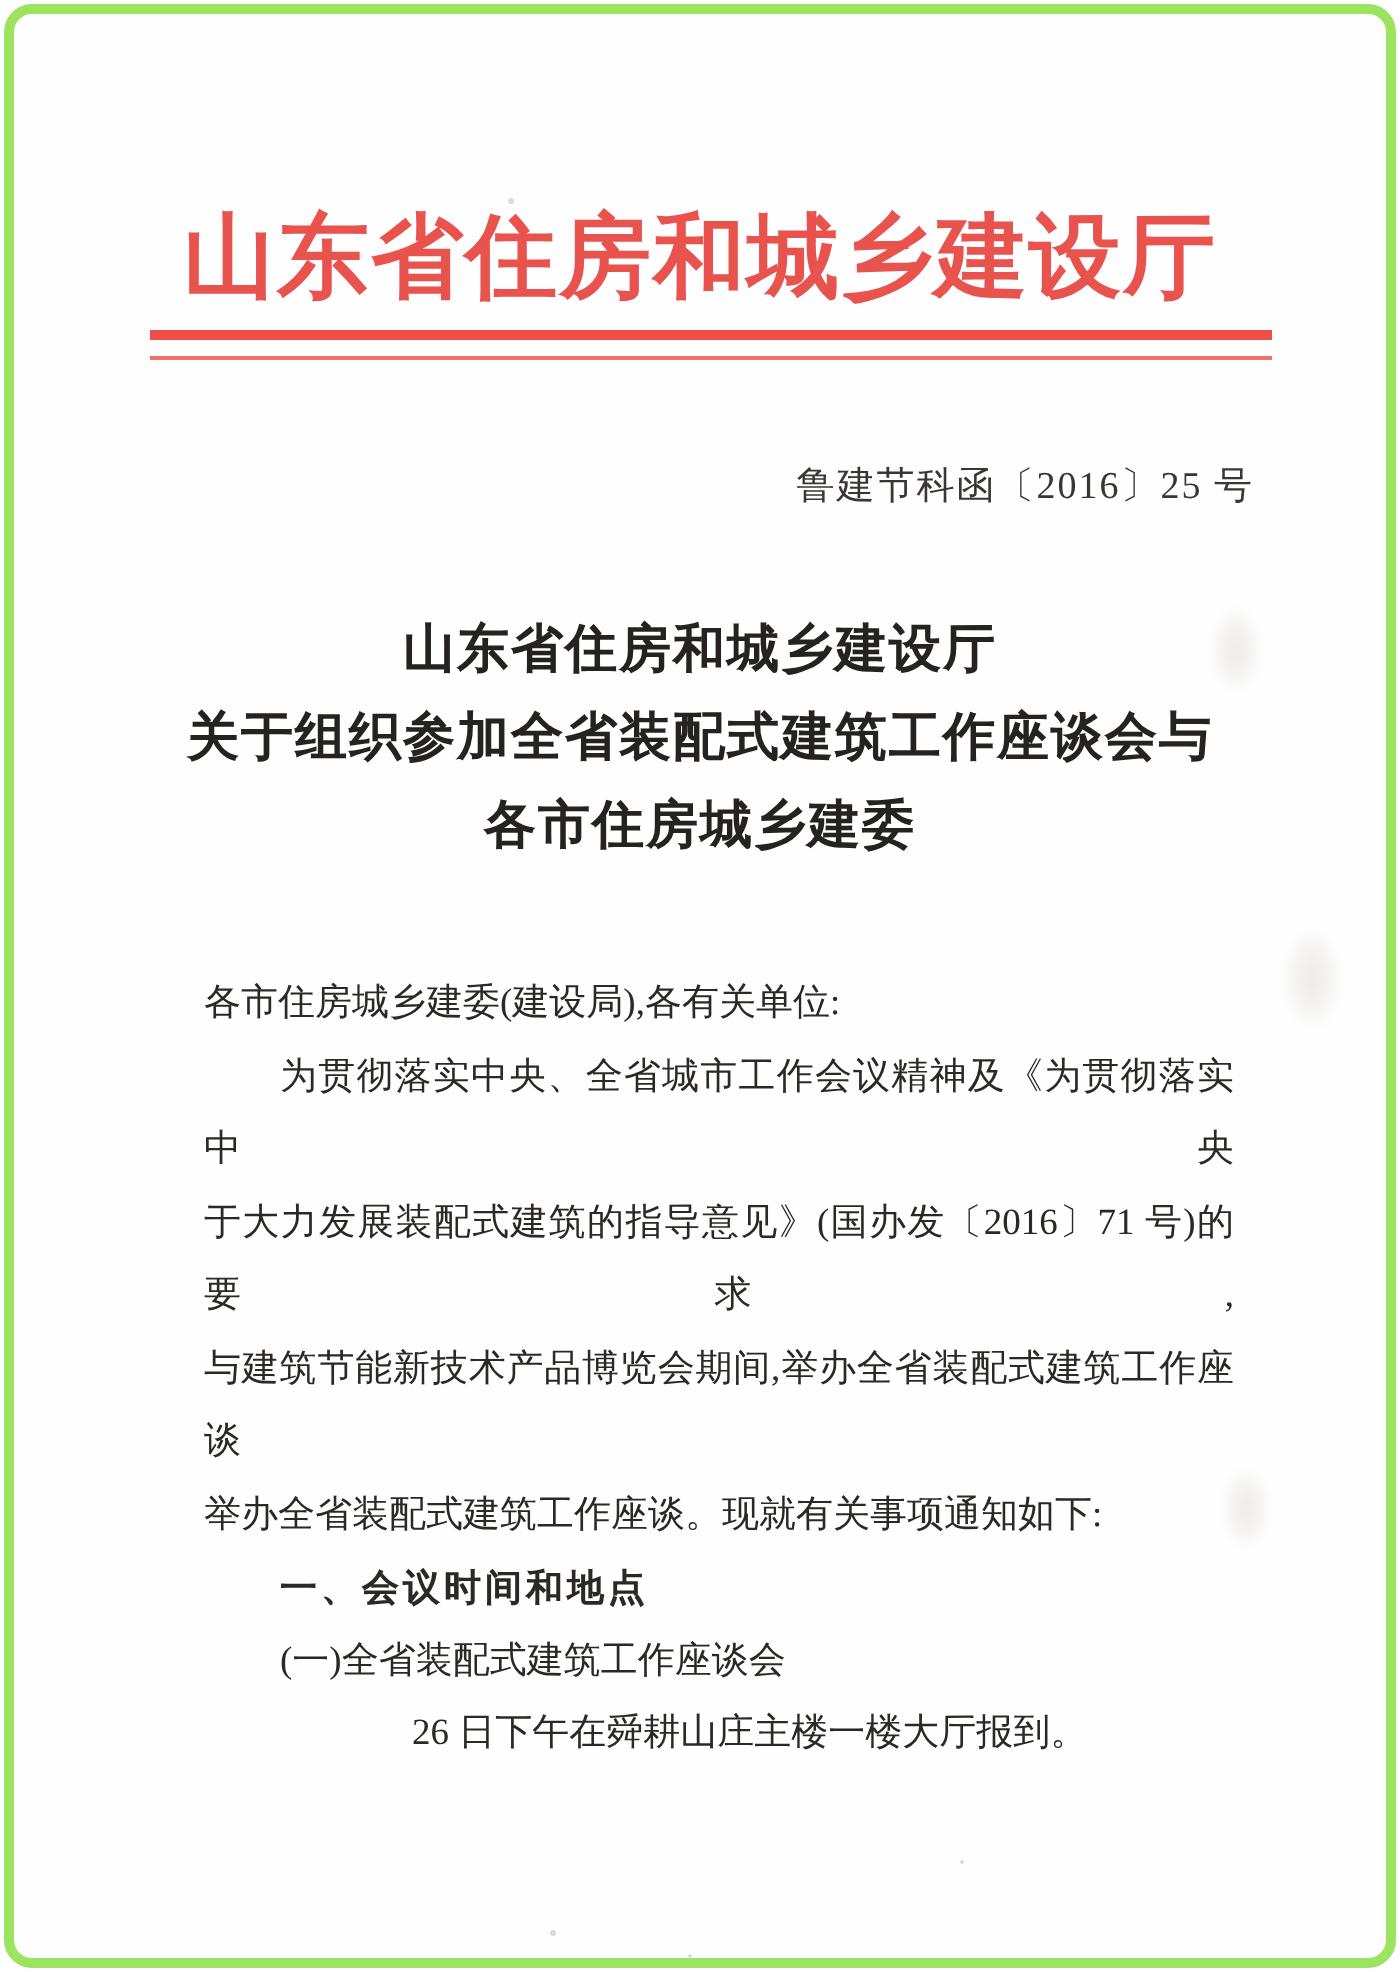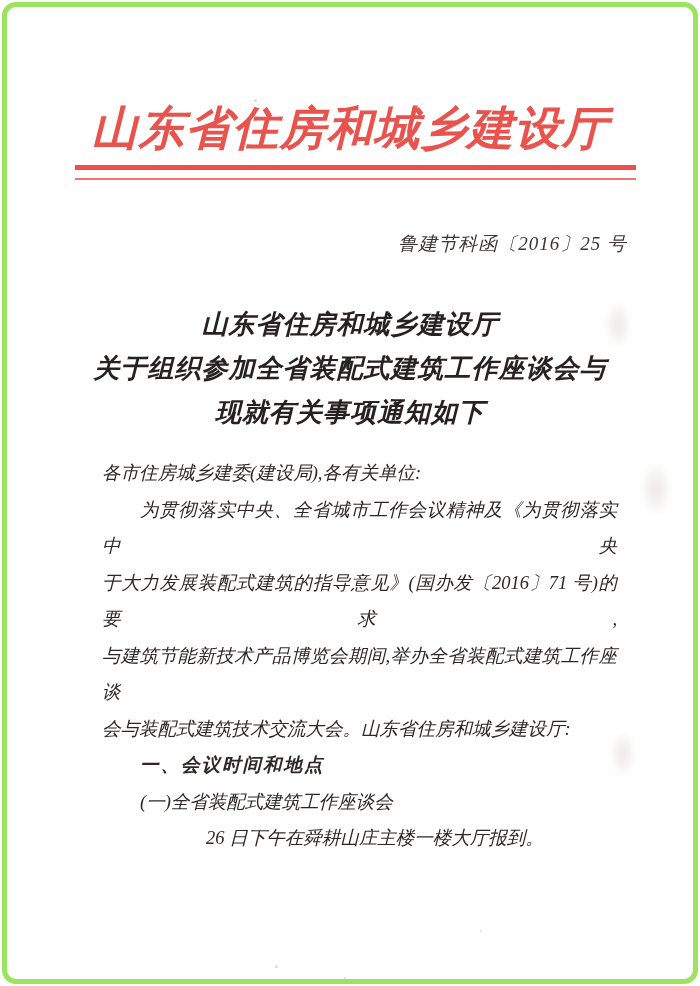--- a/index.html
+++ b/index.html
@@ -5,21 +5,20 @@
   html, body {
     margin: 0; padding: 0;
     width: 700px; height: 986px;
     background: #ffffff;
     font-family: "Liberation Serif", serif;
   }
   .viewport {
     position: relative;
     width: 700px; height: 986px;
     overflow: hidden;
-    font-style: italic;
   }
   
   .page {
     position: absolute; inset: 2px;
     border: 5px solid #9ce45f;
     border-radius: 14px;
     background: #fefefe;
     overflow: hidden;
   }
   
@@ -49,21 +48,21 @@
   .title-block {
     margin-top: 47px;
     text-align: center;
     font-weight: bold;
     font-size: 26px;
     line-height: 44px;
     color: #262220;
     letter-spacing: 1px;
   }
   .body-block {
-    margin-top: 20px;
+    margin-top: 49px;
     padding: 0 76px 0 95px;
     font-size: 18.5px;
     line-height: 36.5px;
     color: #2c2826;
   }
   .body-block p { margin: 0; }
   .jline { text-align: justify; text-align-last: justify; }
   .first-indent { text-indent: 38px; }
   .ind2 { padding-left: 38px; }
   .ind5 { padding-left: 104px; }
@@ -98,29 +97,29 @@
     <div class="agency-name">山东省住房和城乡建设厅</div>
 
     <div class="rule rule-top-thick"></div>
     <div class="rule rule-top-thin"></div>
 
     <div class="doc-number">鲁建节科函〔2016〕25 号</div>
 
     <div class="title-block">
       <div>山东省住房和城乡建设厅</div>
       <div>关于组织参加全省装配式建筑工作座谈会与</div>
-      <div>现就有关事项通知如下</div>
+      <div>各市住房城乡建委</div>
     </div>
 
     <div class="body-block">
       <p>各市住房城乡建委(建设局),各有关单位:</p>
       <p class="jline first-indent">为贯彻落实中央、全省城市工作会议精神及《为贯彻落实中央</p>
       <p class="jline">于大力发展装配式建筑的指导意见》(国办发〔2016〕71 号)的要求,</p>
       <p class="jline">与建筑节能新技术产品博览会期间,举办全省装配式建筑工作座谈</p>
-      <p>会与装配式建筑技术交流大会。山东省住房和城乡建设厅:</p>
+      <p>举办全省装配式建筑工作座谈。现就有关事项通知如下:</p>
       <p class="ind2 sec-heading">一、会议时间和地点</p>
       <p class="ind2">(一)全省装配式建筑工作座谈会</p>
       <p class="ind5">26 日下午在舜耕山庄主楼一楼大厅报到。</p>
     </div>
 
     <div class="speck s1"></div>
     <div class="speck s2"></div>
     <div class="speck s3"></div>
     <div class="speck s4"></div>
     <div class="smudge m1"></div>

